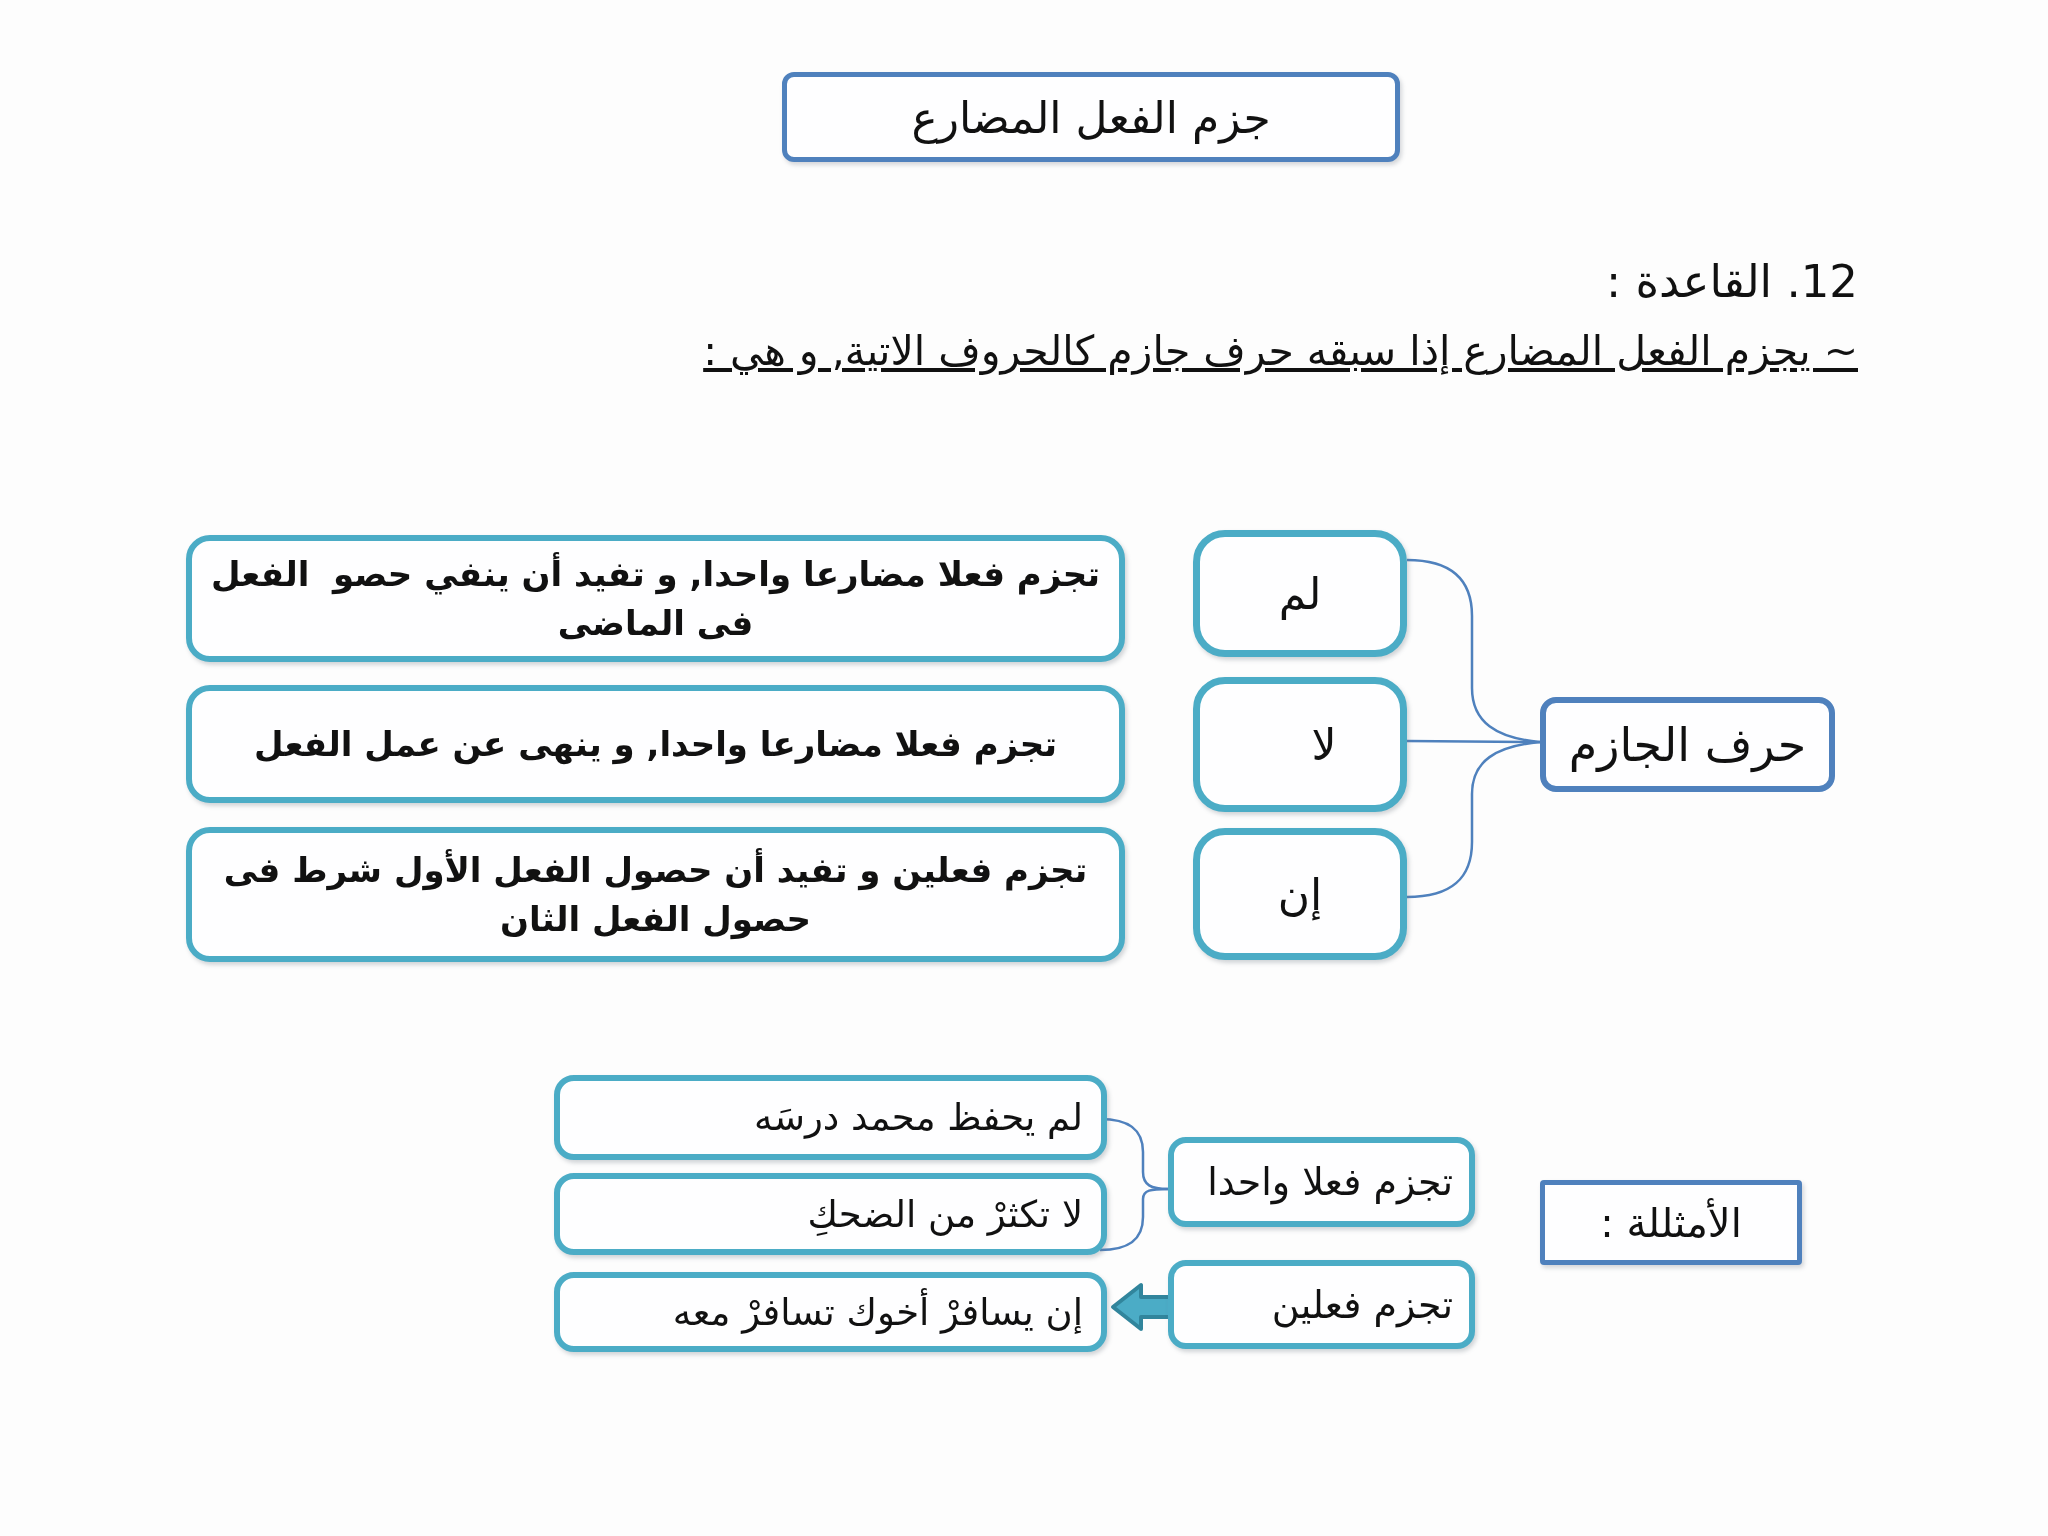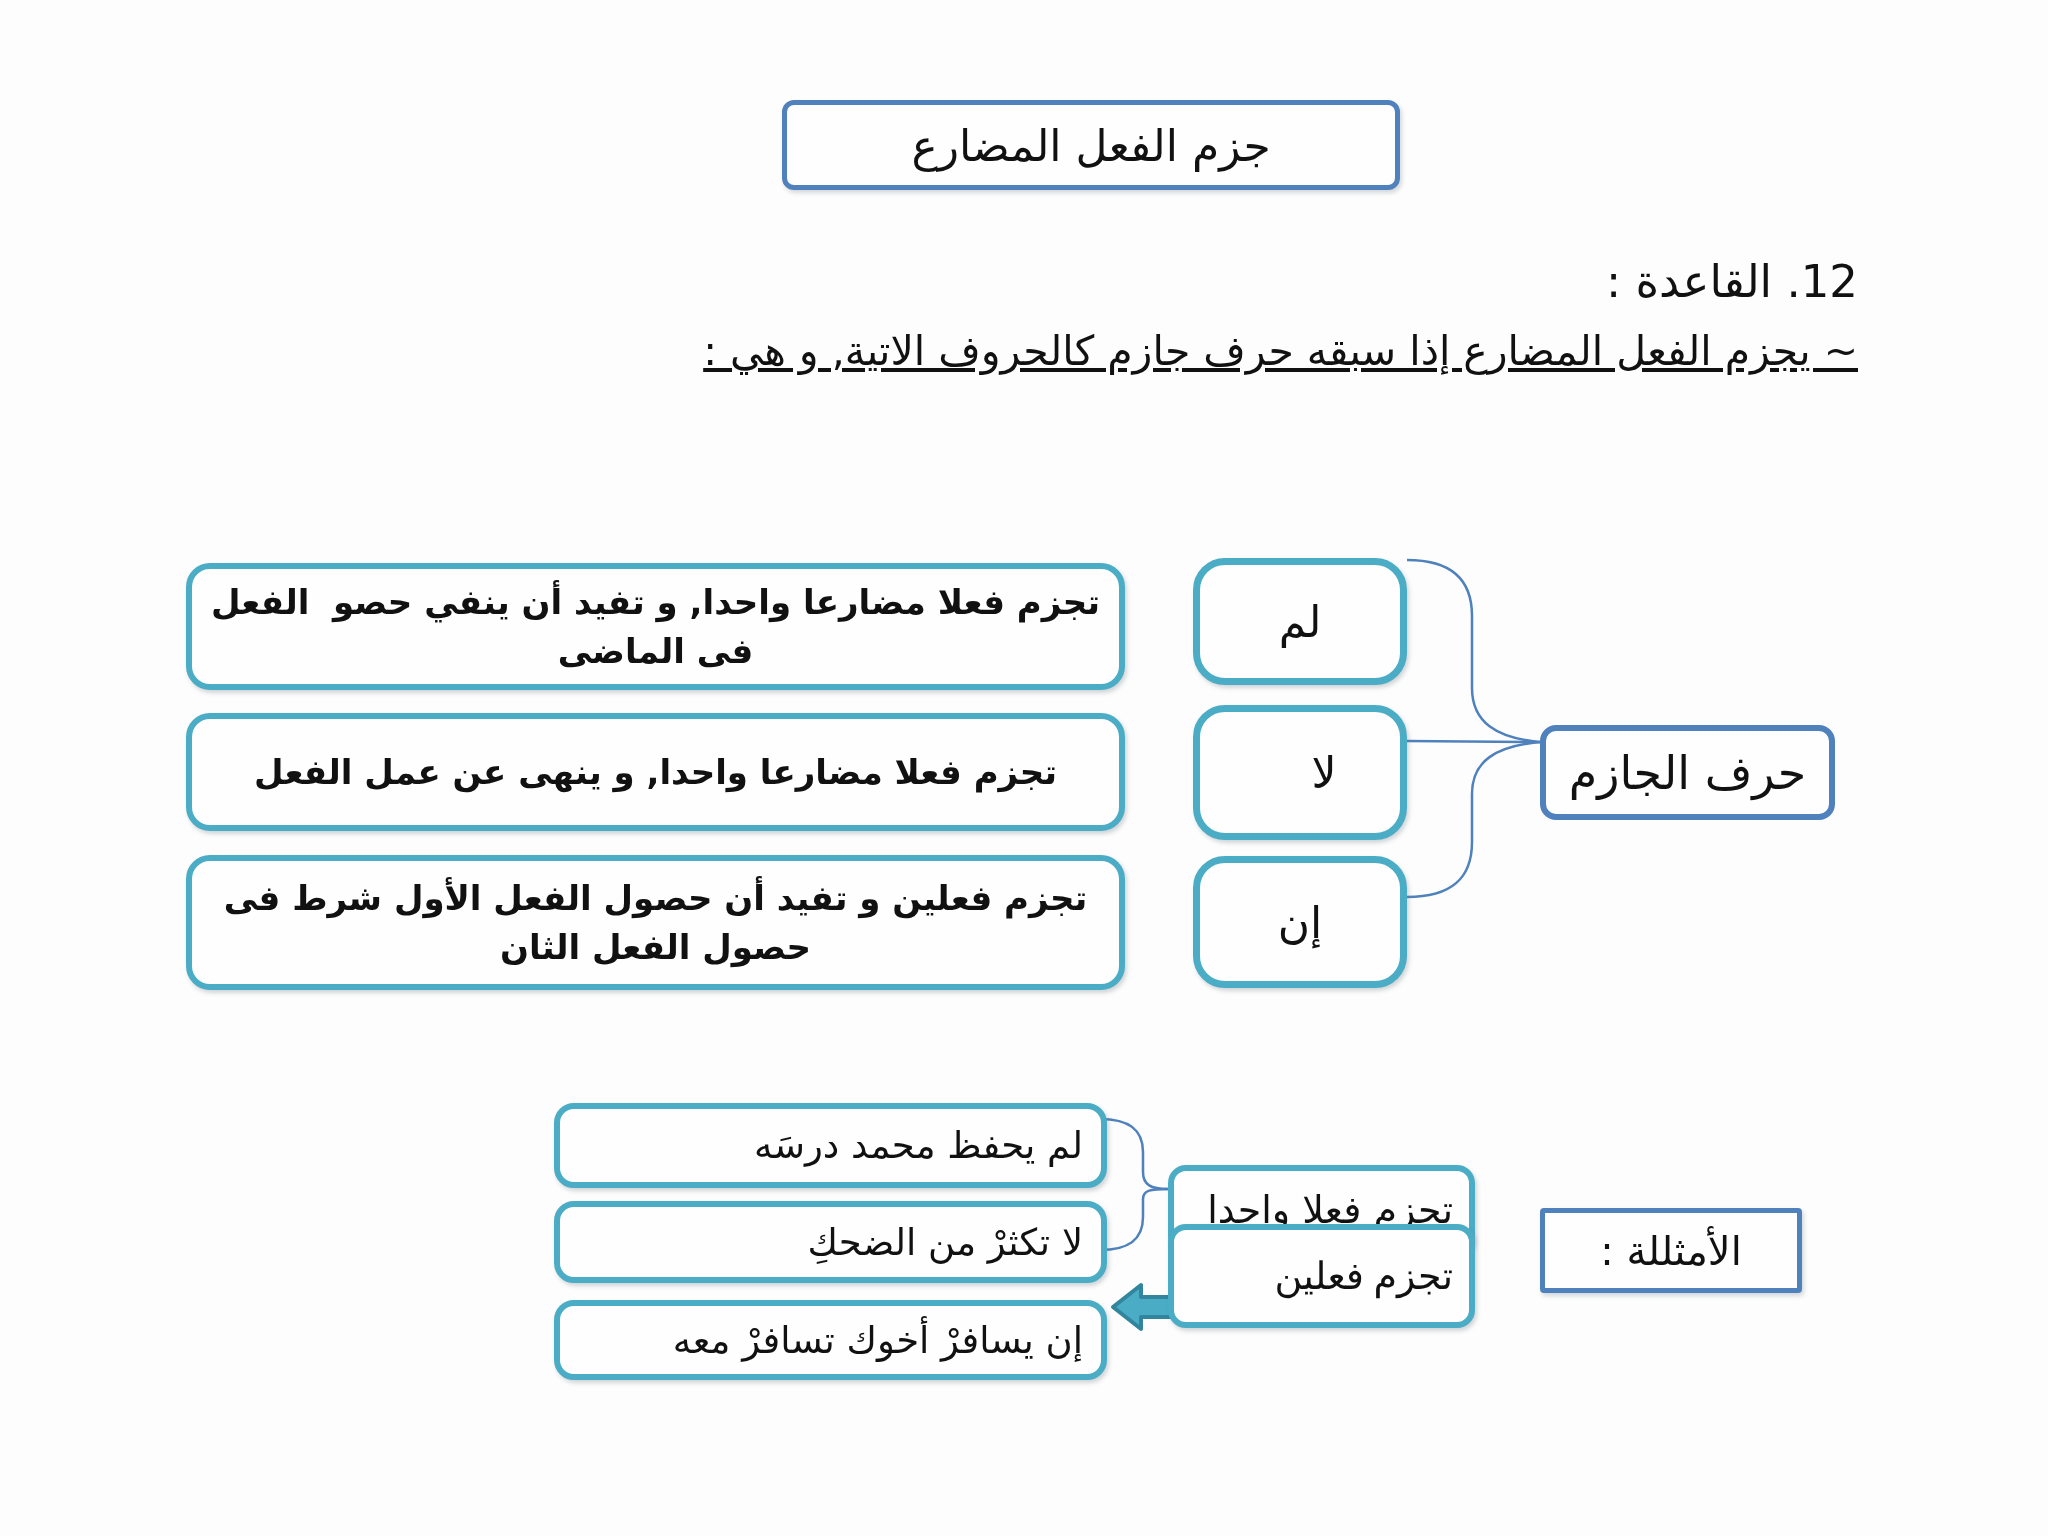--- a/index.html
+++ b/index.html
@@ -4,21 +4,21 @@
 <style>
   html,body{margin:0;padding:0;background:#ffffff;}
   .canvas{
     position:relative;width:2048px;height:1536px;background:#fdfdfd;
     font-family:"DejaVu Sans",sans-serif;color:#111;overflow:hidden;
   }
   .abs{position:absolute;box-sizing:border-box;}
   .box{
     position:absolute;box-sizing:border-box;background:#fefeff;
     display:flex;align-items:center;justify-content:center;
-    direction:rtl;color:#111;margin-top:28px;
+    direction:rtl;color:#111;
   }
   .teal{
     border:6px solid #4bacc6;border-radius:22px;
     box-shadow:2px 3px 4px rgba(110,120,130,.30);
   }
   .blue{
     border:5px solid #4f81bd;
     box-shadow:2px 3px 4px rgba(110,120,130,.28);
   }
   .title-box{
@@ -54,21 +54,21 @@
     justify-content:flex-start;padding:0 18px 0 10px;
   }
   .example-1{top:1075px;height:85px;}
   .example-2{top:1173px;height:82px;}
   .example-3{top:1272px;height:80px;}
   .group{
     left:1168px;width:307px;font-size:38px;border-radius:18px;
     justify-content:flex-start;padding:0 16px 0 4px;
   }
   .group-1{top:1137px;height:90px;}
-  .group-2{top:1196px;height:104px;font-family:Liberation Serif, serif;}
+  .group-2{top:1260px;height:89px;}
   .examples-root{
     left:1540px;top:1180px;width:262px;height:85px;
     border-radius:4px;font-size:40px;
   }
   svg.overlay{position:absolute;left:0;top:0;pointer-events:none;}
 </style>
 </head>
 <body>
 
 <div class="canvas">

